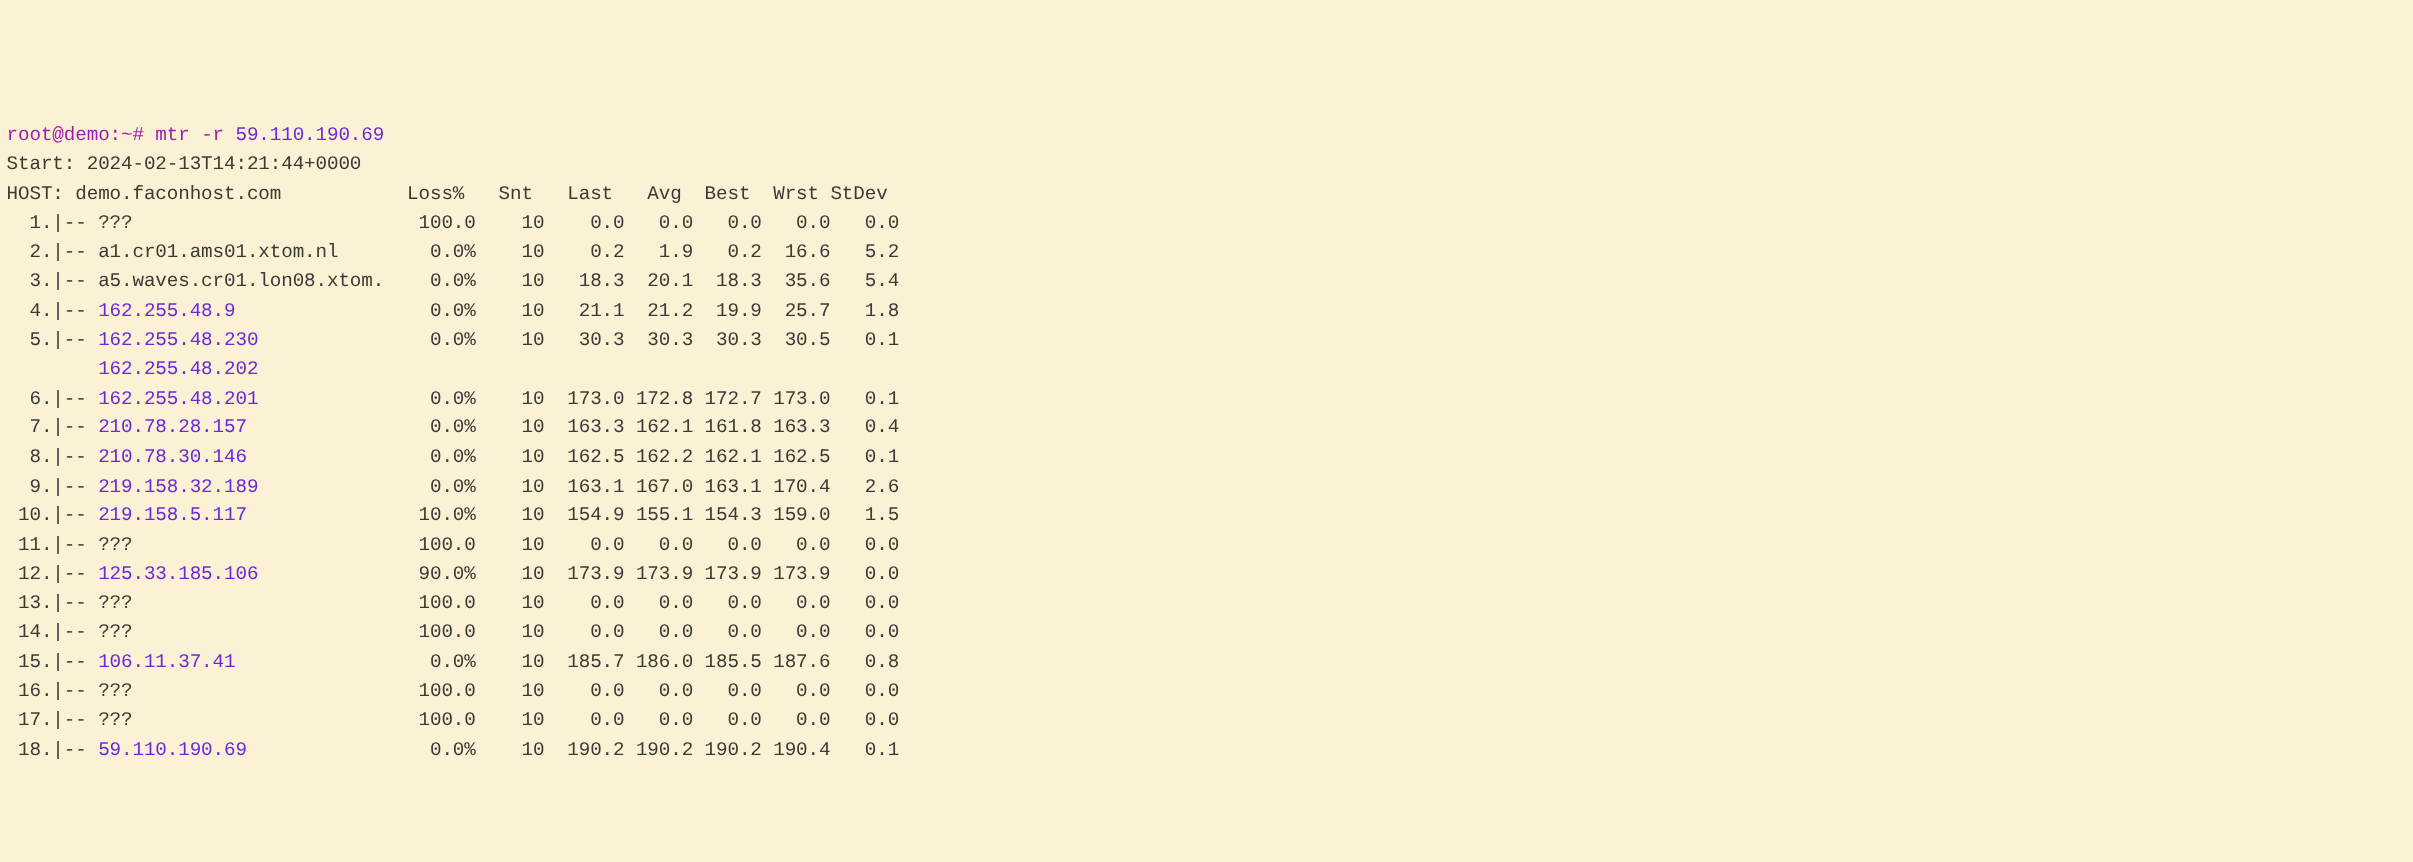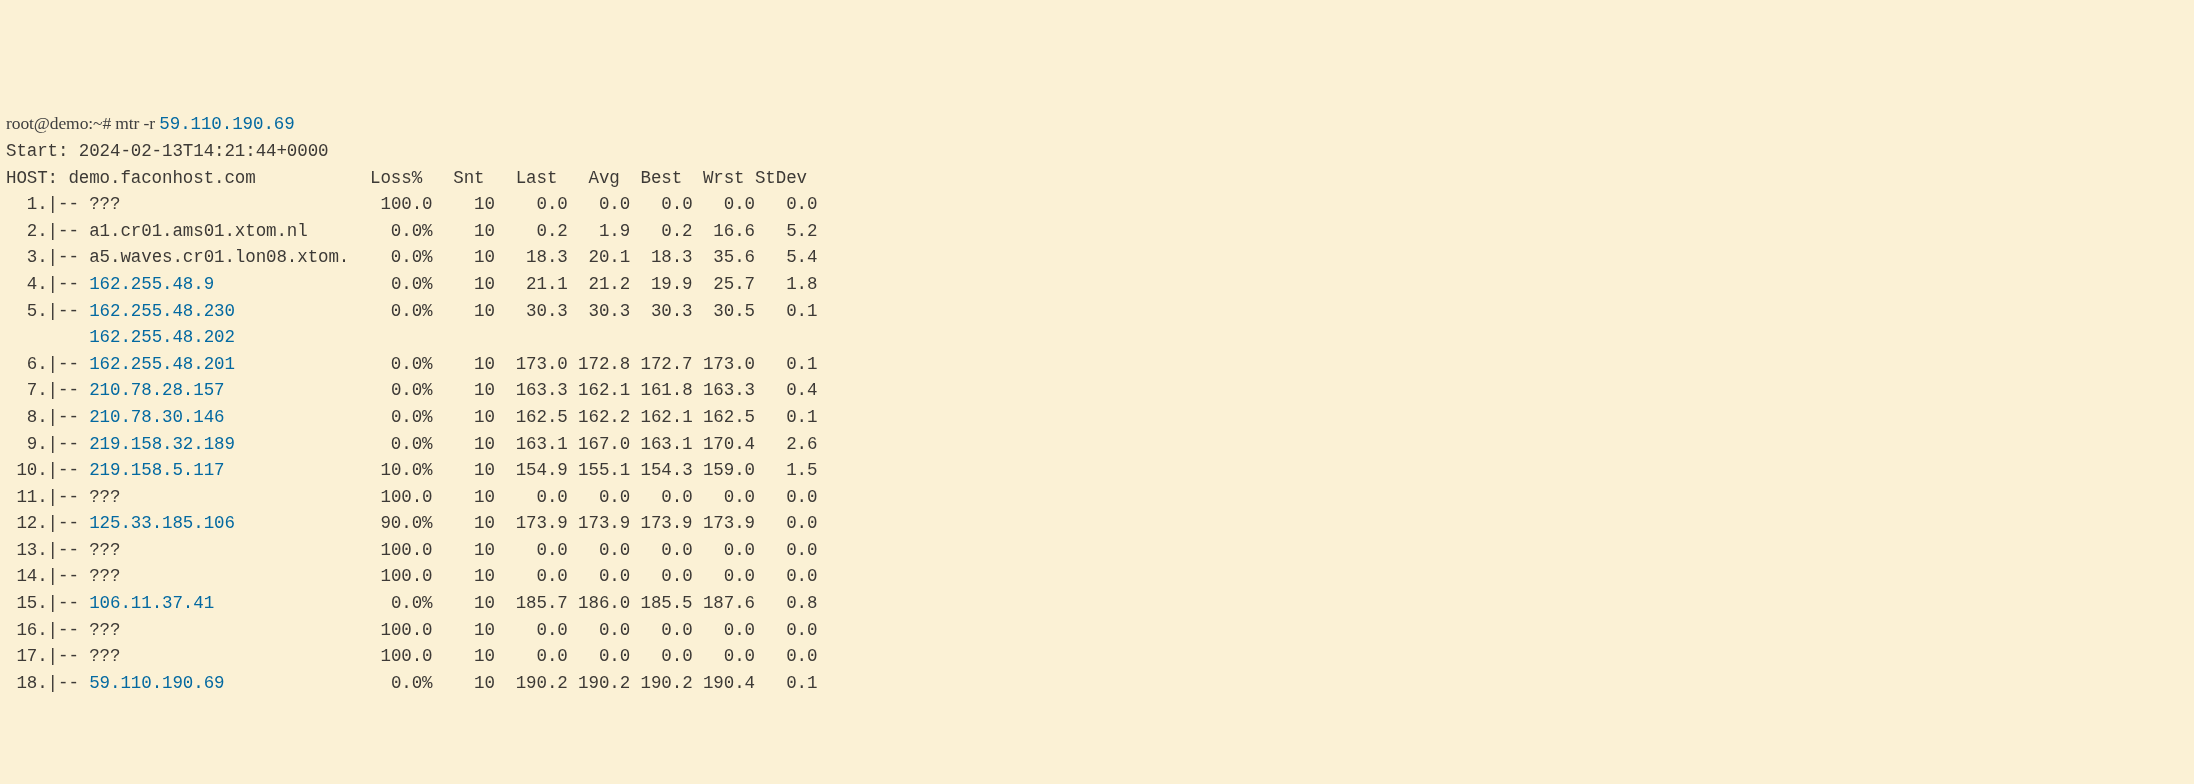--- a/index.html
+++ b/index.html
@@ -11,25 +11,24 @@
       background-color: #fbf1d5;
       font-family: 'Menlo', 'Monaco', 'Consolas', 'Courier New', monospace;
       font-size: 17.5px;
       line-height: 1.52;
       color: #3d3a36;
       padding: 4px 6px;
       white-space: pre;
       letter-spacing: -0.1px;
     }
     .ip {
-      color: #0369a1;
+      color: #6d28d9;
     }
     .prompt-cmd {
-      color: #404040;
-      font-family: Liberation Serif, serif;
+      color: #a21caf;
     }
     .row {
       display: block;
     }
   </style>
 </head>
 <body>
 
 
 

